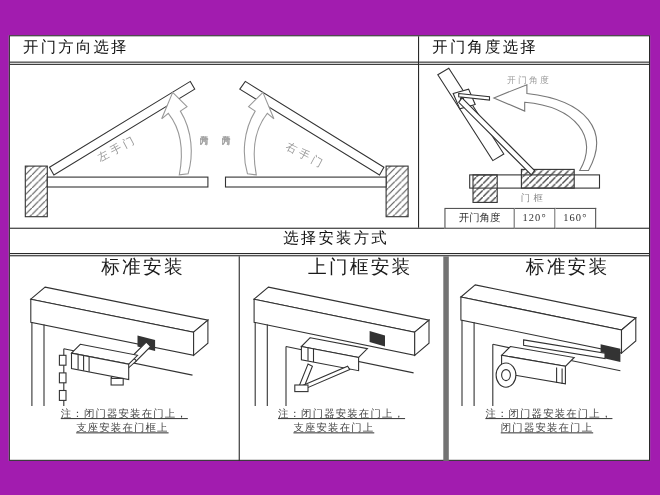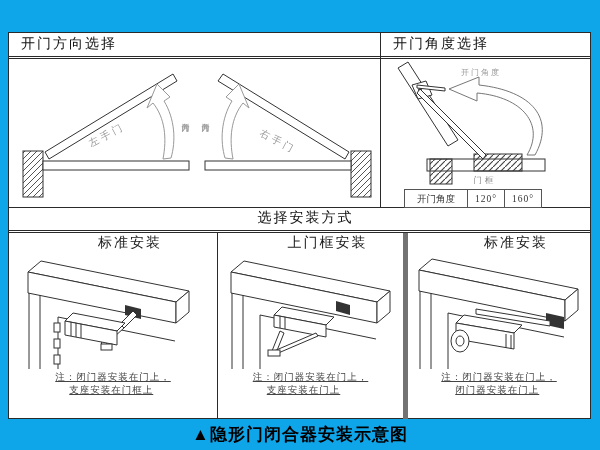--- a/index.html
+++ b/index.html
@@ -1,32 +1,32 @@
 <!DOCTYPE html>
 <html><head>
 <meta charset="utf-8">
 <style>
   html,body{margin:0;padding:0;background:#fff;}
-  .stage{position:relative;width:600px;height:450px;background:#0ea5e9;overflow:hidden;
+  .stage{position:relative;width:600px;height:450px;background:#a21caf;overflow:hidden;
          font-family:"Liberation Serif",serif;color:#222;}
   .figure{position:absolute;left:8px;top:32px;width:583px;height:387px;
           border:1px solid #2a2a2a;box-sizing:border-box;background:#fff;}
   .row1{display:flex;height:175px;border-bottom:1px solid #2a2a2a;box-sizing:border-box;}
   .sec-left{width:372px;border-right:1px solid #2a2a2a;box-sizing:border-box;position:relative;}
   .sec-right{flex:1;position:relative;}
   .sec-title{height:23px;line-height:21px;padding-left:12px;font-size:14px;letter-spacing:2px;
              color:#111;border-bottom:3px double #2a2a2a;}
   .heading-row{height:22px;line-height:20px;padding-left:12px;font-size:14px;letter-spacing:2px;
                color:#111;border-bottom:3px double #2a2a2a;box-sizing:content-box;text-align:center;}
   .row3{display:flex;height:186px;}
   .panel{position:relative;text-align:center;box-sizing:border-box;}
   .p1{width:210px;border-right:1px solid #2a2a2a;}
   .p2{width:190px;border-right:5px solid #737373;}
   .p3{flex:1;}
-  .panel-title{margin-top:2px;padding-left:34px;font-size:14px;letter-spacing:2px;color:#1a1a1a;height:16px;line-height:16px;}
+  .panel-title{margin-top:2px;padding-left:34px;font-size:17px;letter-spacing:2px;color:#1a1a1a;height:16px;line-height:16px;}
   .panel svg{display:block;margin:0 auto;}
   .panel-note{display:inline-block;text-align:left;font-size:9.5px;line-height:13px;color:#444;letter-spacing:1px;text-decoration:underline;}
   .panel-note .l2{padding-left:14px;}
   .dsvg{position:absolute;}
   .angle-table{position:absolute;left:23px;top:156px;display:flex;font-size:9.5px;color:#333;}
   .angle-table .cell{border:1px solid #555;border-left:none;height:19px;line-height:19px;
                      text-align:center;background:#fff;box-sizing:border-box;}
   .angle-table .cell:first-child{border-left:1px solid #555;width:64px;}
   .angle-table .opt{width:37px;letter-spacing:1px;}
   .caption{position:absolute;left:0;right:0;top:423px;text-align:center;
@@ -182,14 +182,13 @@
           <line x1="103" y1="84" x2="103" y2="98" stroke="#333"></line>
         </svg>
         <div class="panel-note">
           <div class="l1">注：闭门器安装在门上，</div>
           <div class="l2">闭门器安装在门上</div>
         </div>
       </div>
     </div>
   </div>
 
-  <div class="caption">▲隐形门闭合器安装示意图</div>
 </div>
 
 </body></html>

